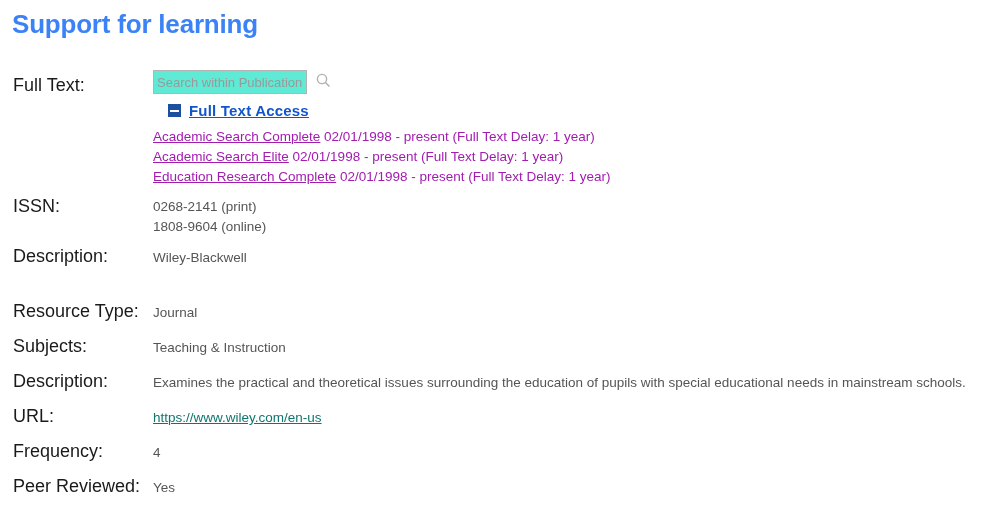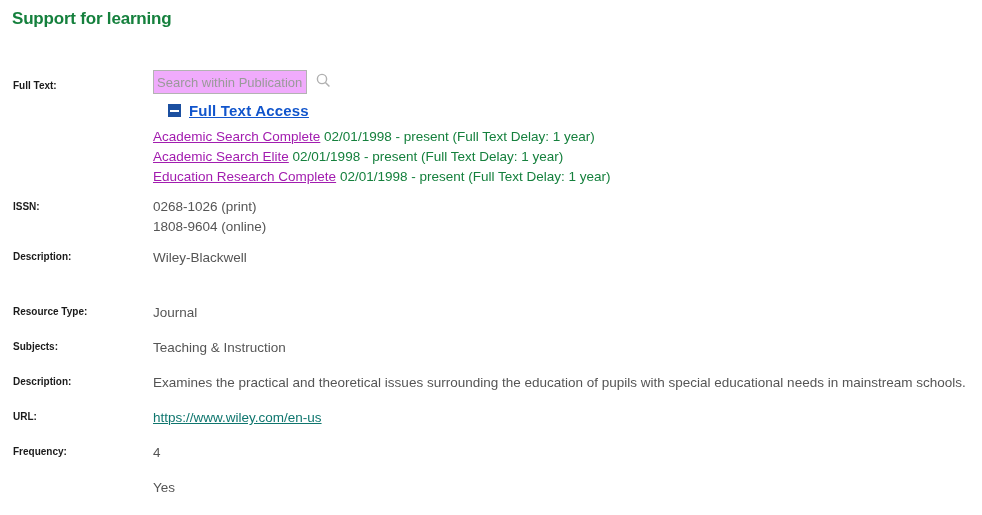--- a/index.html
+++ b/index.html
@@ -17,43 +17,43 @@
   .page {
     position: relative;
     width: 982px;
     height: 515px;
     background: #ffffff;
   }
   .page-title {
     position: absolute;
     left: 12px;
     top: 9px;
-    font-size: 17px;
+    font-size: 26px;
     font-weight: bold;
-    color: #15803d;
+    color: #3b82f6;
     letter-spacing: -0.2px;
     white-space: nowrap;
   }
   .rows {
     position: absolute;
     left: 0;
     top: 70px;
     width: 982px;
   }
   .row {
     position: relative;
     display: block;
     width: 982px;
   }
   .label {
     position: absolute;
     left: 13px;
     width: 132px;
-    font-size: 10px;
-    font-weight: bold;
+    font-size: 18px;
+    font-weight: normal;
     color: #1a1a1a;
     line-height: 17px;
   }
   .value {
     position: absolute;
     left: 153px;
     font-size: 13.5px;
     color: #555555;
     line-height: 20px;
   }
@@ -64,21 +64,21 @@
     position: absolute;
     left: 153px;
     top: 0px;
     height: 26px;
   }
   .search-input {
     width: 154px;
     height: 24px;
     box-sizing: border-box;
     border: 1px solid #b3b3b3;
-    background: #f0abfc;
+    background: #5eead4;
     font-family: "Liberation Sans", sans-serif;
     font-size: 13px;
     color: #555555;
     padding: 8px 3px;
     outline: none;
     vertical-align: top;
   }
   .search-input::placeholder { color: #9a9a9a; opacity: 1; }
   .search-icon {
     display: inline-block;
@@ -130,21 +130,21 @@
     font-size: 13.5px;
     color: #555555;
     line-height: 20px;
     white-space: nowrap;
   }
   .db-link {
     color: #a21caf;
     text-decoration: underline;
     cursor: pointer;
   }
-  .db-range { color: #15803d; }
+  .db-range { color: #a21caf; }
 
   
   .row-issn { height: 50px; }
   .row-issn .label { top: 0px; }
   .row-issn .value { top: -1px; }
   .row-pub { height: 55px; }
   .row-pub .label { top: 0px; }
   .row-pub .value { top: 0px; }
   .row-simple { height: 35px; }
   .row-simple .label { top: 0px; }
@@ -194,21 +194,21 @@
         <div class="db-item">
           <span class="db-link">Education Research Complete</span>
           <span class="db-range">02/01/1998 - present (Full Text Delay: 1 year)</span>
         </div>
       </div>
     </div>
 
     <div class="row row-issn">
       <div class="label">ISSN:</div>
       <div class="value">
-        <div>0268-1026 (print)</div>
+        <div>0268-2141 (print)</div>
         <div>1808-9604 (online)</div>
       </div>
     </div>
 
     <div class="row row-pub">
       <div class="label">
         <div>Description:</div>
       </div>
       <div class="value">Wiley-Blackwell</div>
     </div>
@@ -234,17 +234,18 @@
         <span class="url-link">https://www.wiley.com/en-us</span>
       </div>
     </div>
 
     <div class="row row-simple">
       <div class="label">Frequency:</div>
       <div class="value">4</div>
     </div>
 
     <div class="row row-simple">
+      <div class="label">Peer Reviewed:</div>
       <div class="value">Yes</div>
     </div>
 
   </div>
 </div>
 
 </body></html>

